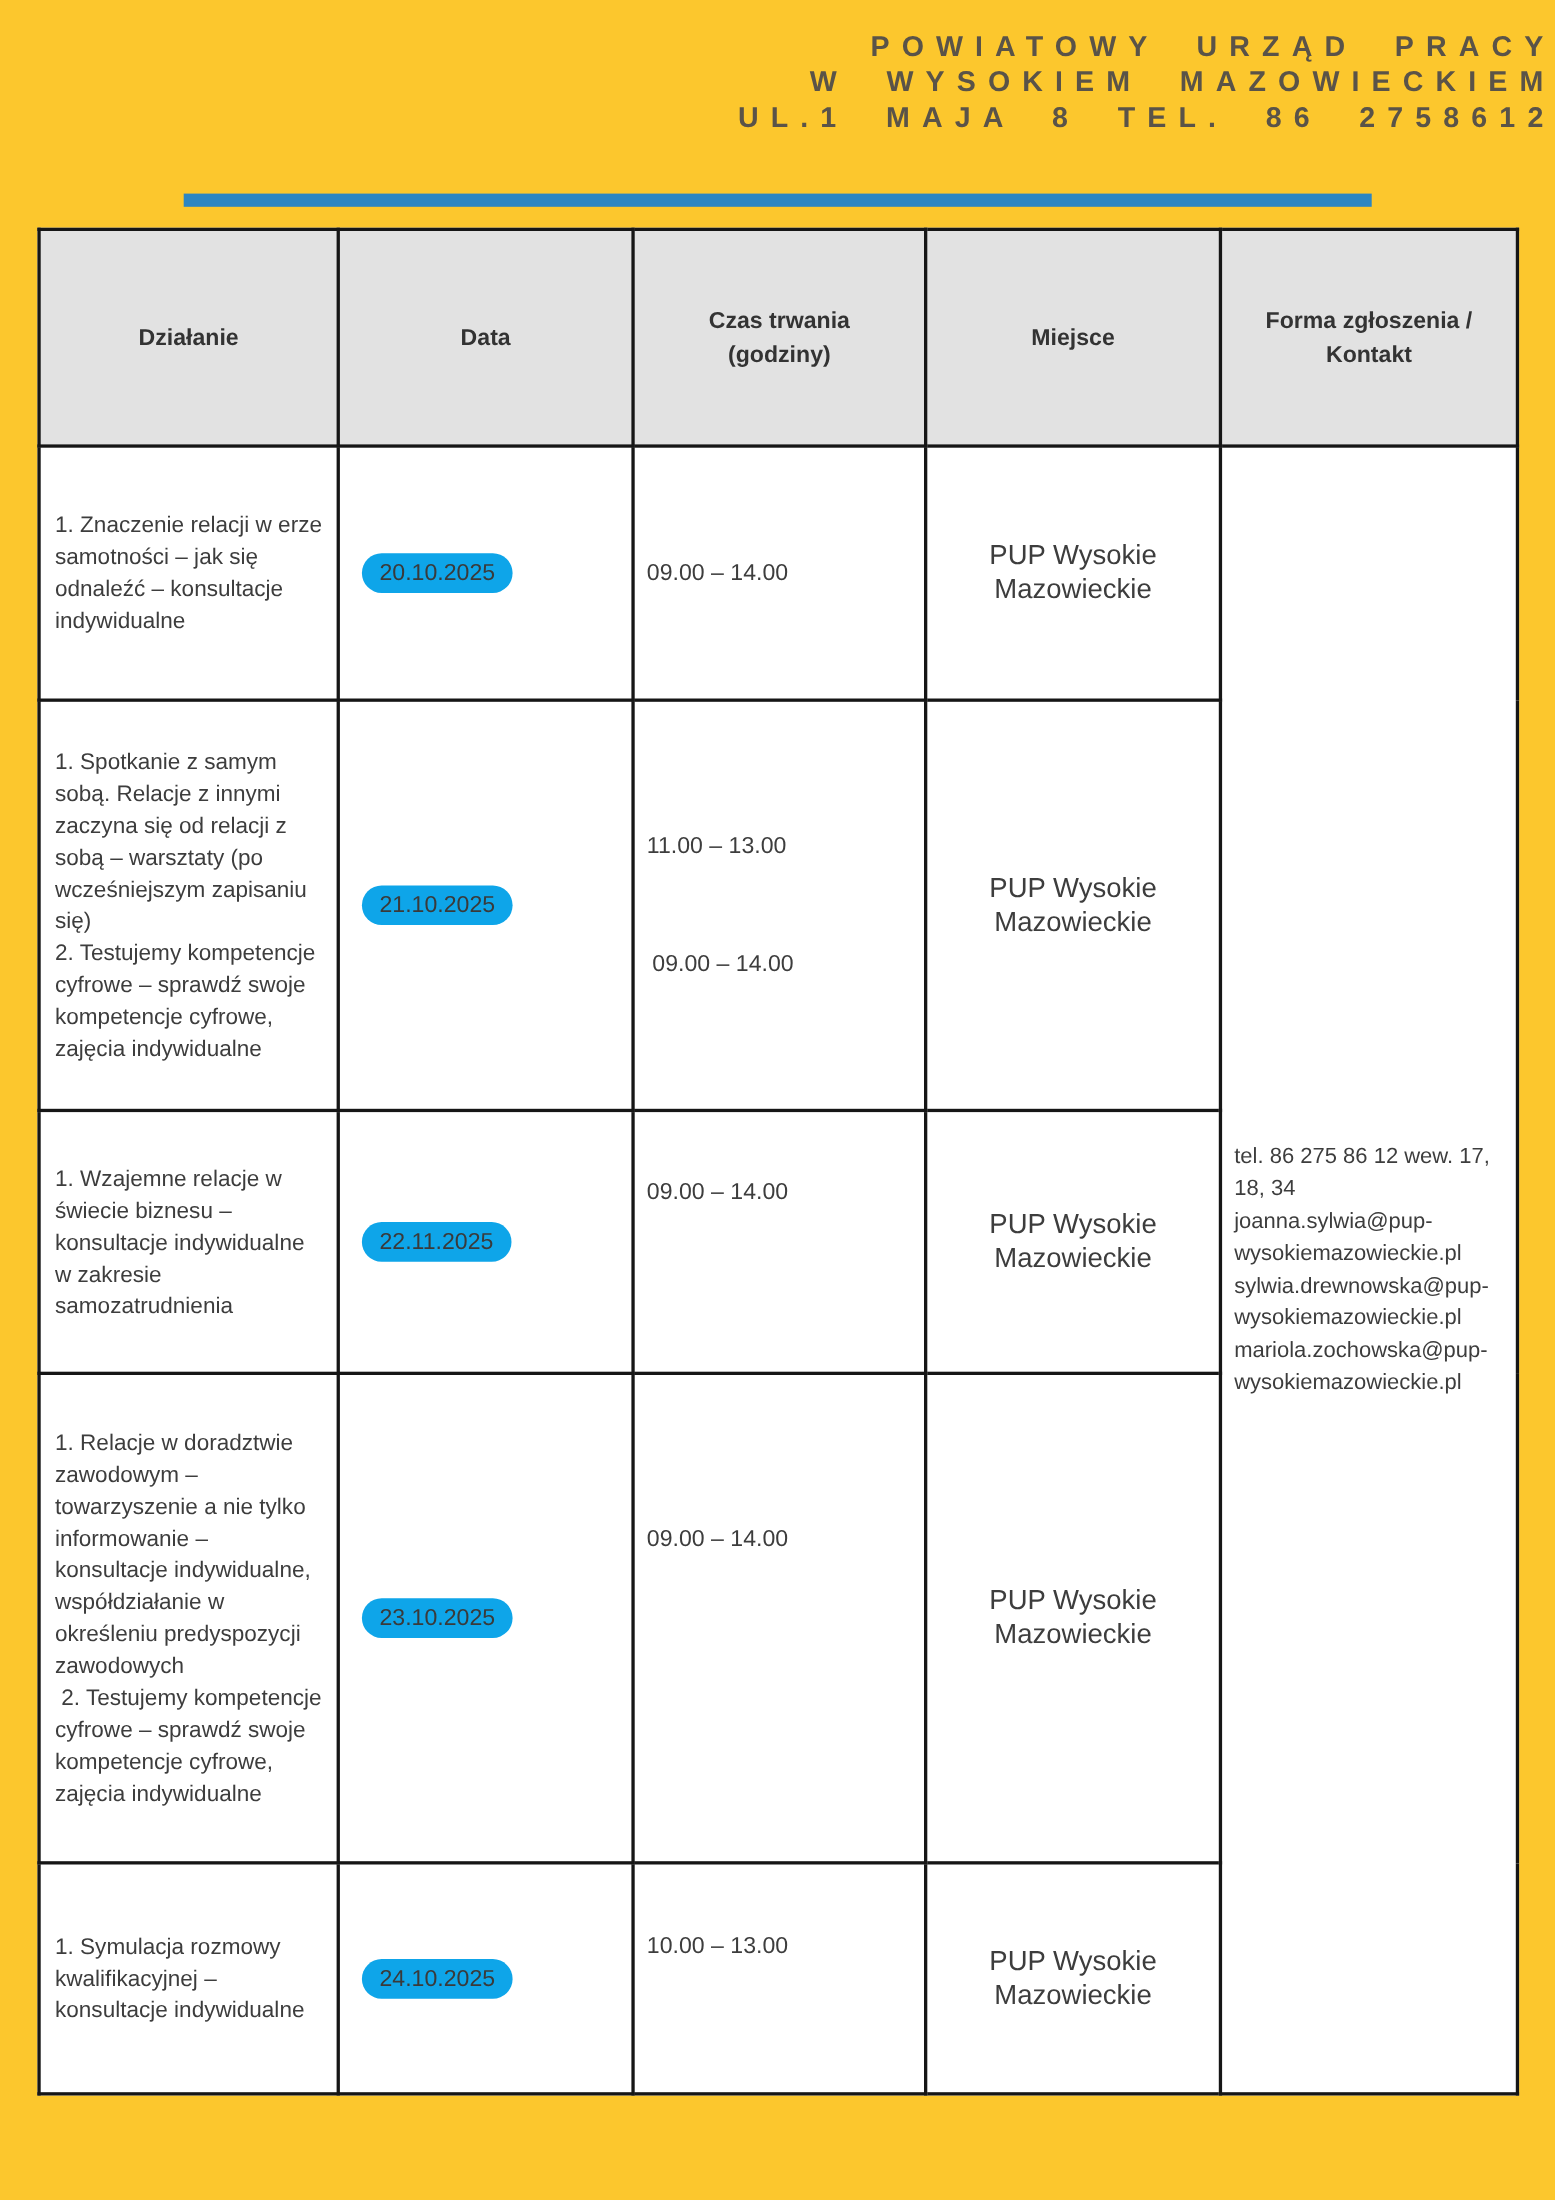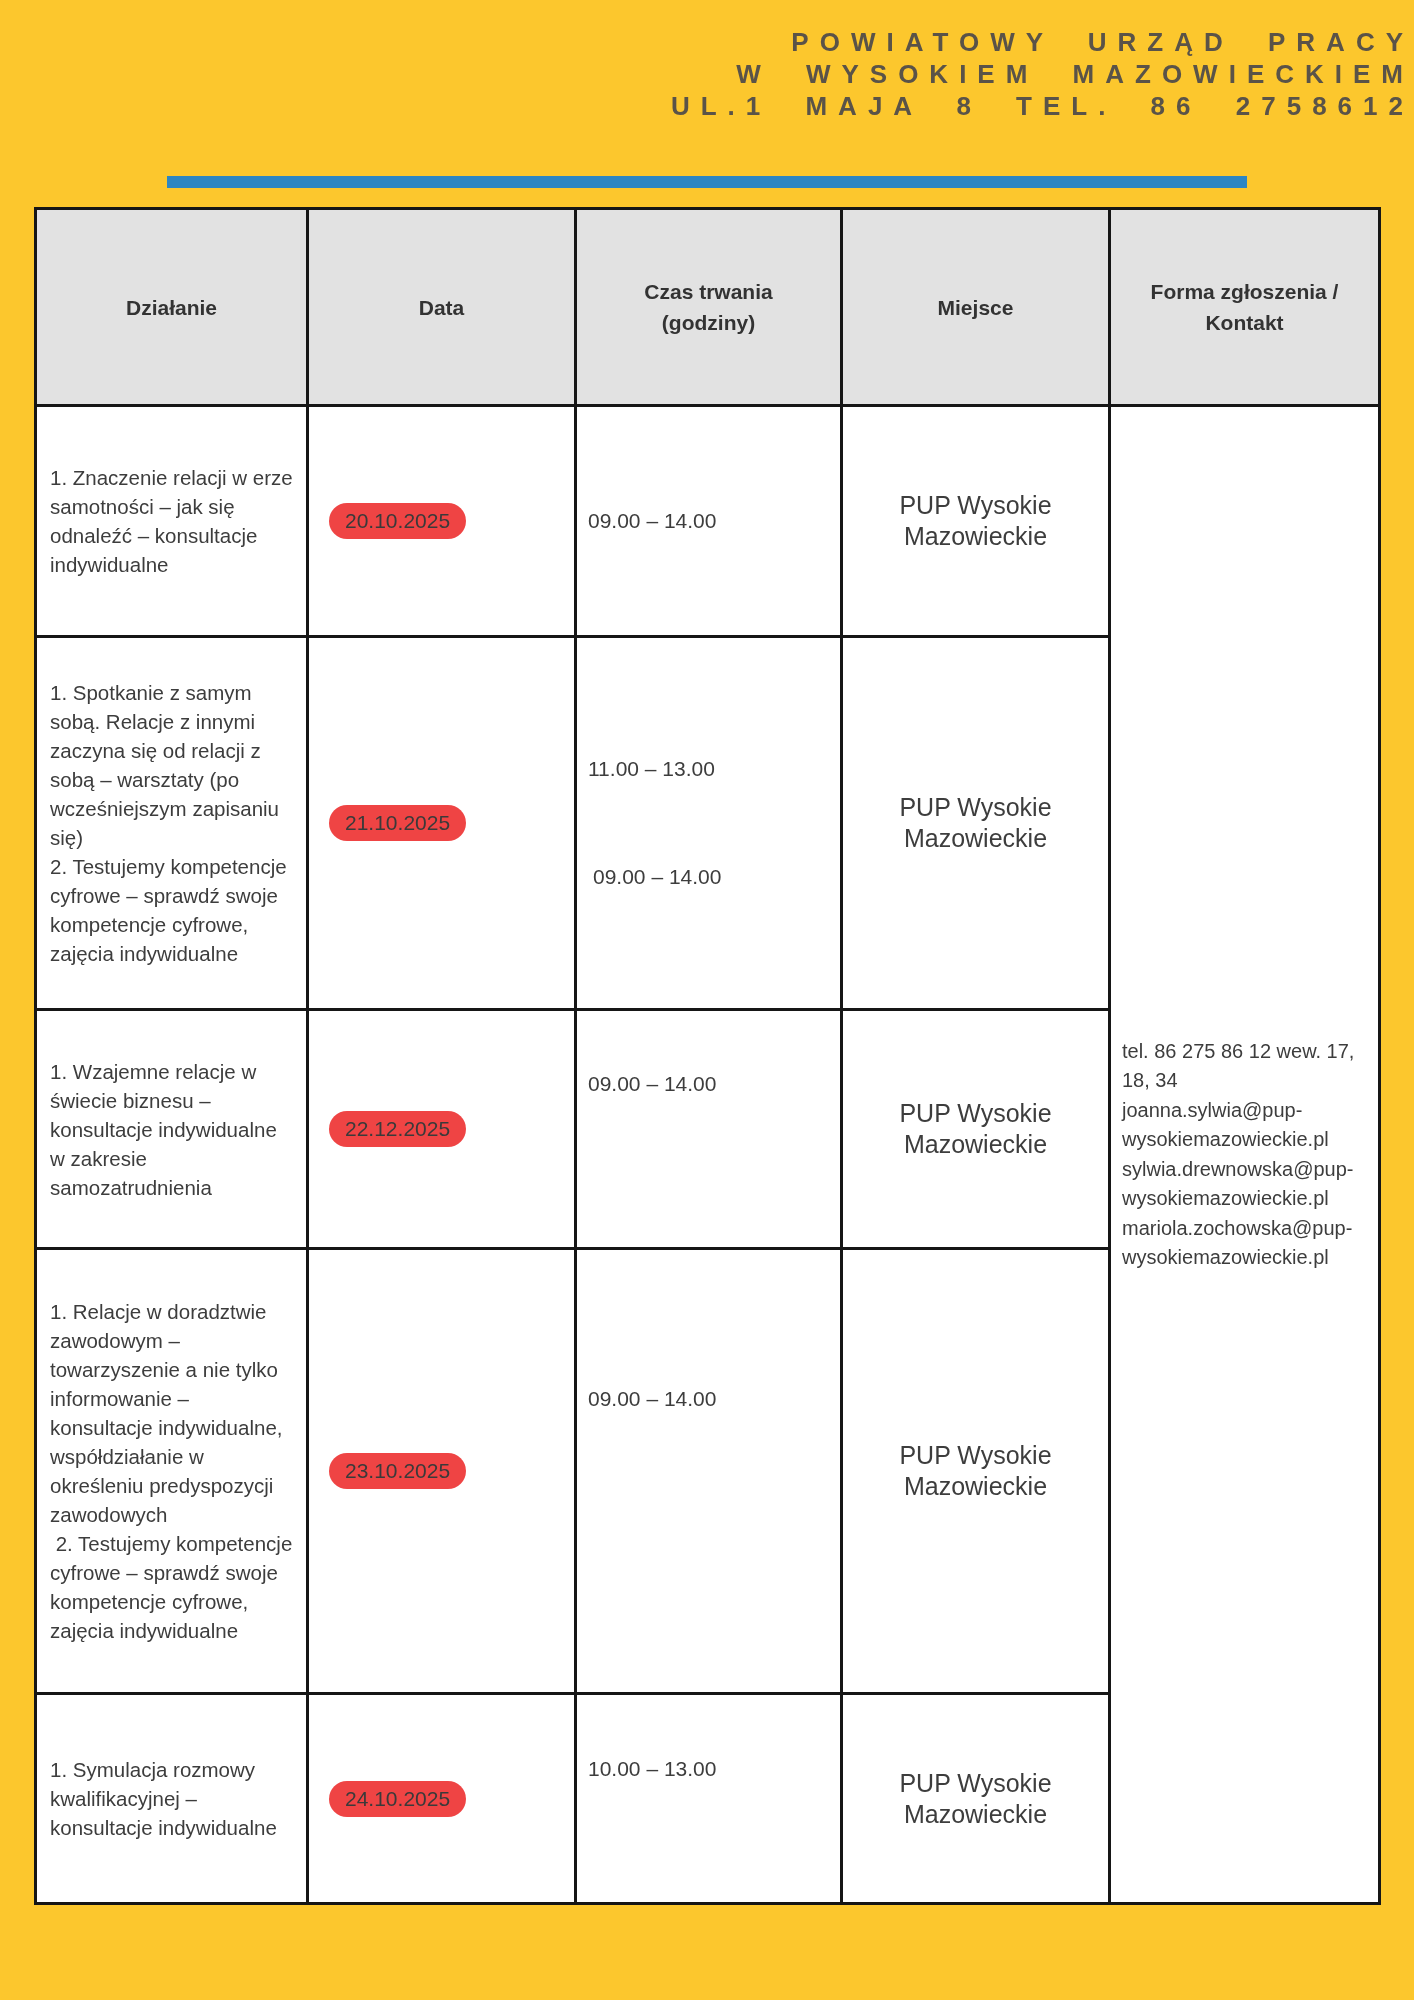--- a/index.html
+++ b/index.html
@@ -55,21 +55,21 @@
   td.activity {
     font-size:20.5px;
     line-height:29px;
     padding:10px 10px 10px 13px;
     white-space:pre-line;
     text-align:left;
   }
   td.date-cell { padding-left:20px; }
   .pill {
     display:inline-block;
-    background:#ef4444;
+    background:#0ea5e9;
     border-radius:22px;
     padding:6px 16px;
     font-size:21px;
     color:#3a3a3a;
   }
   td.time-cell { padding-left:11px; font-size:21px; }
   .time-wrap p { margin:0; }
   tr.r2 .time-wrap p + p { margin-top:84px; padding-left:5px; }
   tr.r3 .time-wrap { transform:translateY(-45px); }
   tr.r4 .time-wrap { transform:translateY(-72px); }
@@ -152,21 +152,21 @@
         <div class="time-wrap">
           <p>11.00 – 13.00</p>
           <p>09.00 – 14.00</p>
         </div>
       </td>
       <td class="place-cell">PUP Wysokie Mazowieckie</td>
     </tr>
     <tr class="r3">
       <td class="activity">1. Wzajemne relacje w świecie biznesu – konsultacje indywidualne w zakresie samozatrudnienia</td>
       <td class="date-cell">
-        <span class="pill">22.12.2025</span>
+        <span class="pill">22.11.2025</span>
       </td>
       <td class="time-cell">
         <div class="time-wrap">
             <p>09.00 – 14.00</p>
           </div>
       </td>
       <td class="place-cell">PUP Wysokie Mazowieckie</td>
     </tr>
     <tr class="r4">
       <td class="activity">1. Relacje w doradztwie zawodowym – towarzyszenie a nie tylko informowanie – konsultacje indywidualne, współdziałanie w określeniu predyspozycji zawodowych

